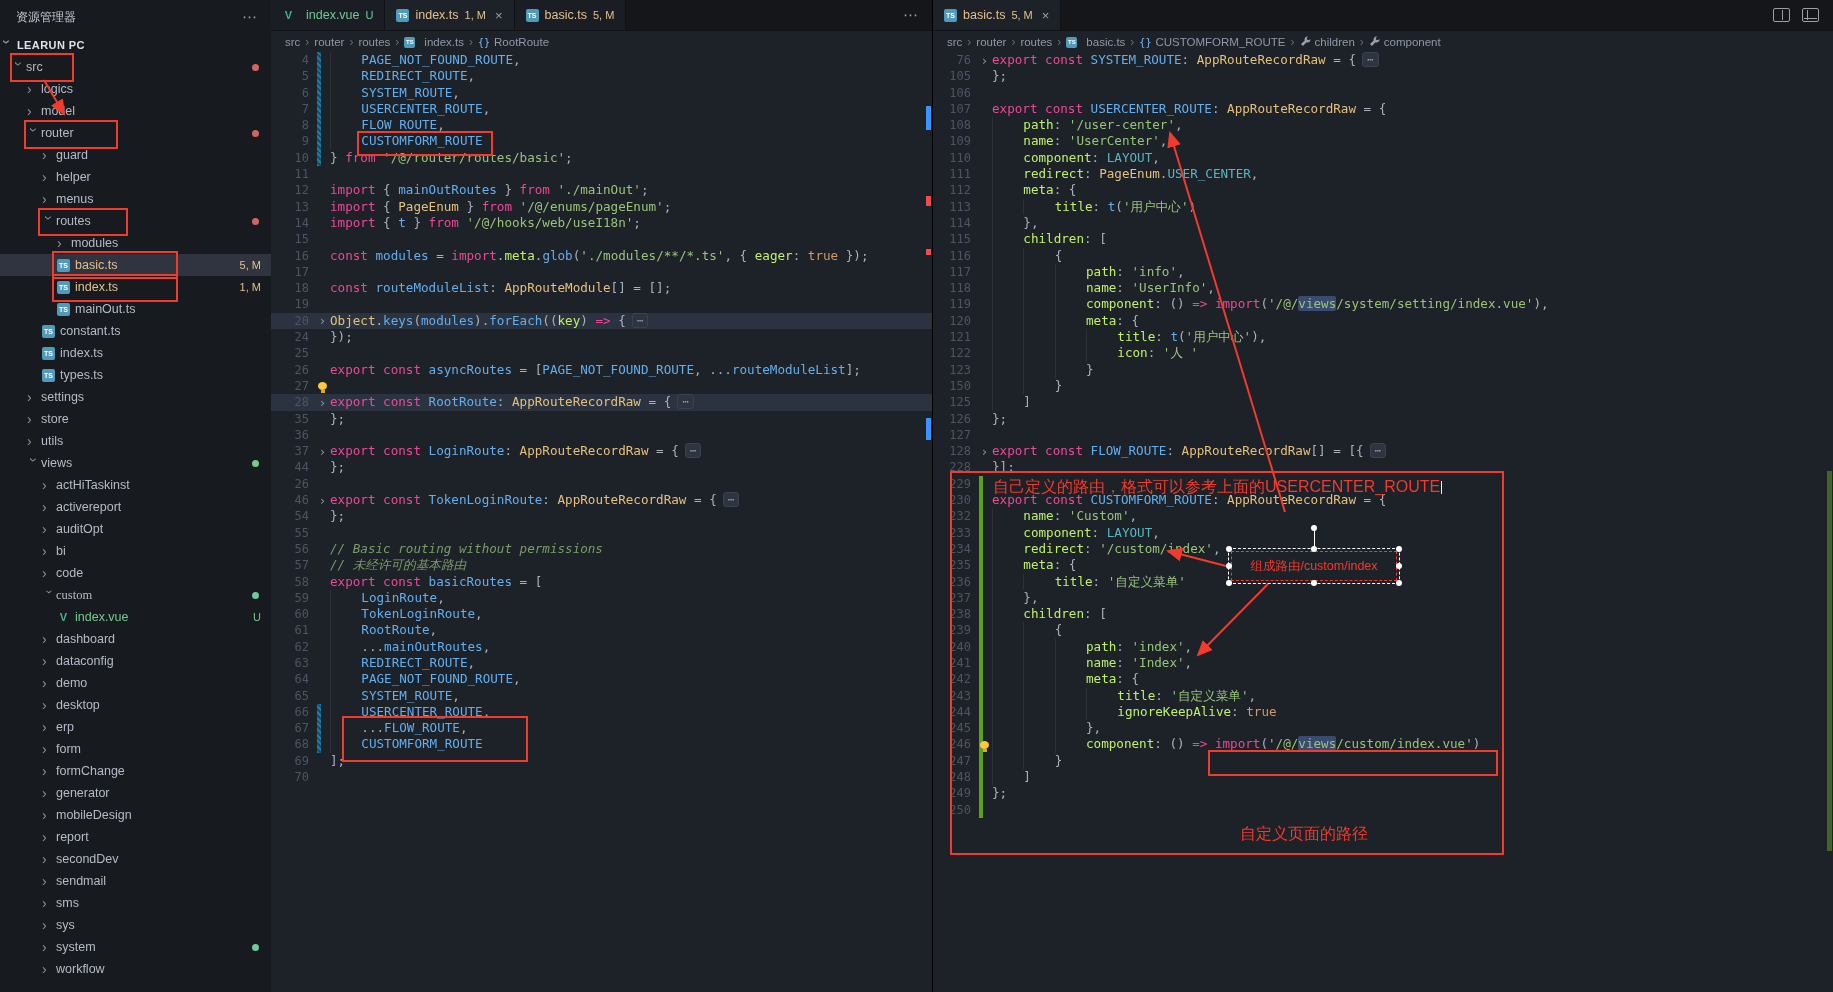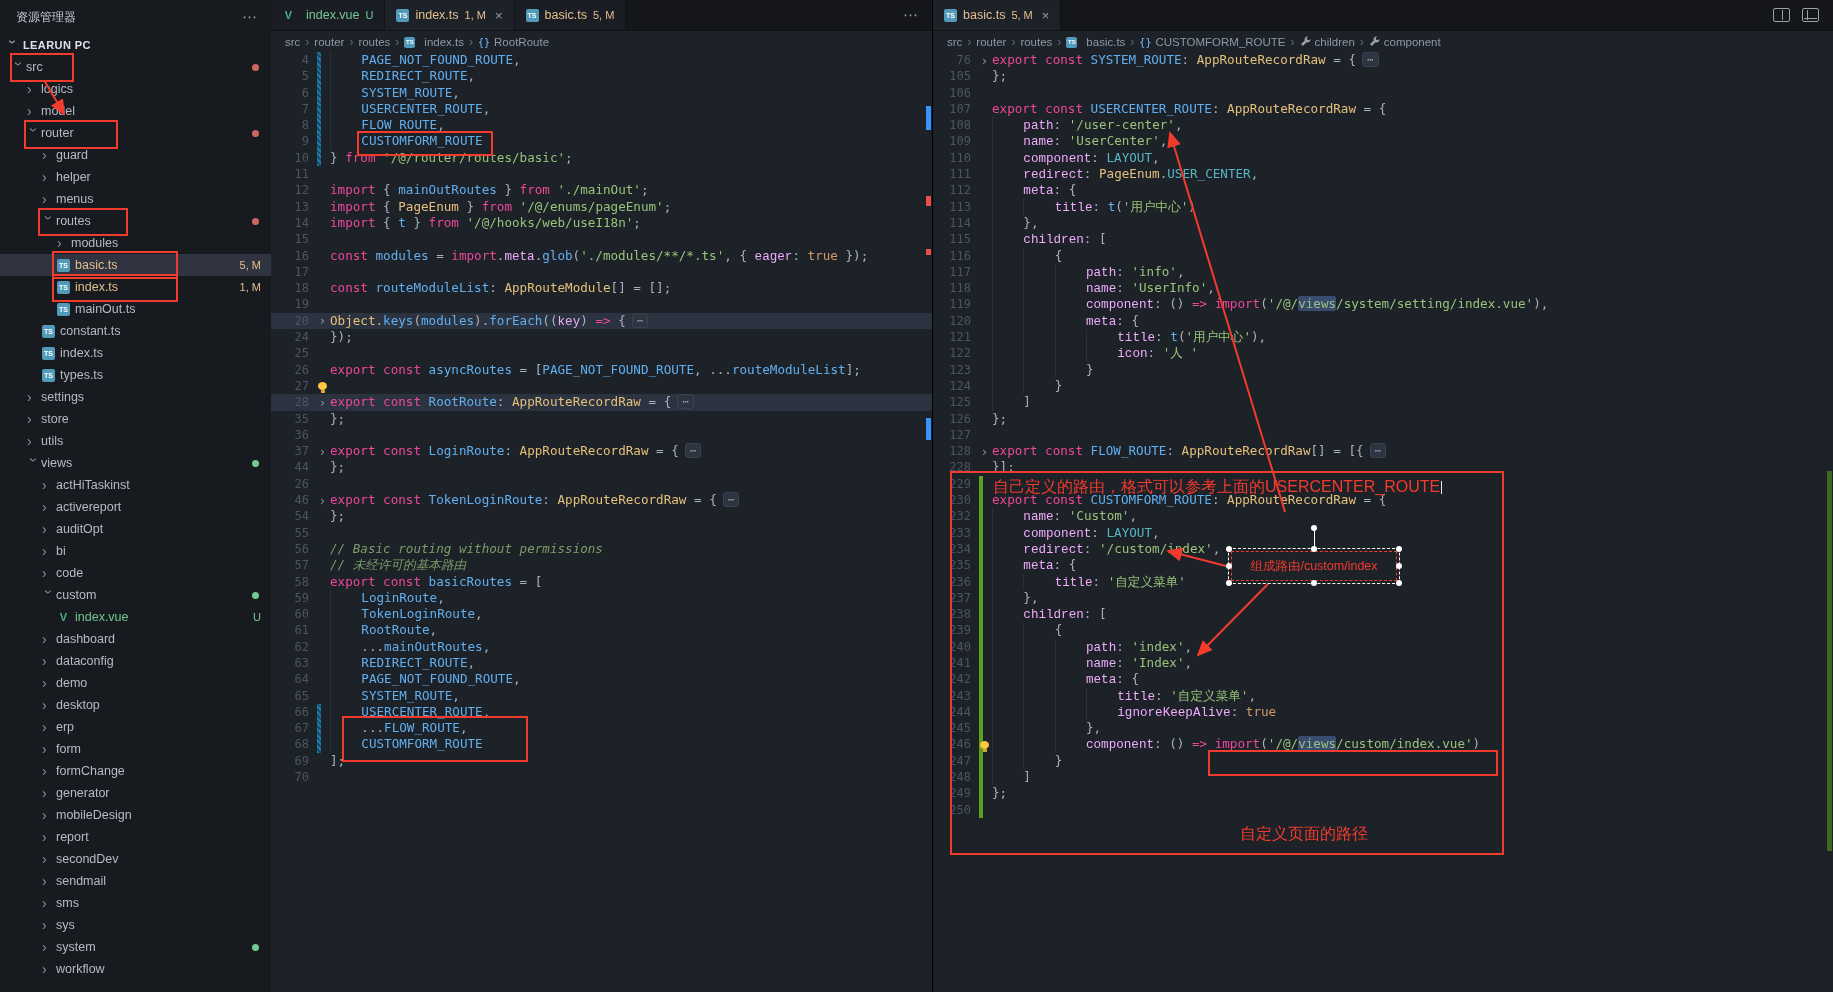--- a/index.html
+++ b/index.html
@@ -5,21 +5,21 @@
   html,body{margin:0;padding:0;background:#101216;}
   body{width:1833px;height:992px;position:relative;overflow:hidden;
        font-family:"Liberation Sans",sans-serif;-webkit-font-smoothing:antialiased;}
 
   
   #sidebar{position:absolute;left:0;top:0;width:271px;bottom:0;background:#171a1f;border-right:1px solid #0b0c0f;}
   .ptitle{height:34px;display:flex;align-items:center;justify-content:space-between;
           padding:0 14px 0 16px;color:#c3c9d4;font-size:12px;}
   .more{color:#9aa0a8;font-size:15px;cursor:pointer;}
   .section{height:22px;display:flex;align-items:center;gap:3px;color:#dde2ea;
-           font-size:11px;font-weight:bold;letter-spacing:.4px;padding-left:6px;}
+           font-size:11px;font-weight:bold;letter-spacing:.4px;}
   #tree{position:absolute;top:56px;left:0;right:0;bottom:0;overflow:hidden;}
   .trow{height:22px;display:flex;align-items:center;font-size:12.5px;color:#b4bbc7;cursor:pointer;}
   .trow.sel{background:#2f3440;}
   .chev{display:inline-block;width:14px;color:#8a93a2;font-size:14px;line-height:14px;flex:none;
         transform-origin:45% 55%;}
   .chev.exp{transform:rotate(90deg);}
   .tschip{flex:none;width:13px;height:13px;border-radius:2px;background:#519aba;color:#fff;
           font-size:7px;font-weight:bold;display:flex;align-items:center;justify-content:center;margin-right:5px;}
   .vueic{flex:none;width:13px;color:#41b883;font-weight:bold;font-size:11px;margin-right:5px;text-align:center;}
   .tlabel{white-space:nowrap;}
@@ -67,21 +67,21 @@
   .crow.hl{background:#2c3340;}
   .lnum{flex:none;width:38px;text-align:right;padding-right:6px;color:#4d5564;font-size:12px;user-select:none;}
   .lfold{flex:none;width:15px;display:flex;align-items:center;justify-content:center;}
   .foldchev{color:#8a93a2;font-size:13px;line-height:13px;}
   .bulb{width:9px;height:8px;background:#ffc83d;border-radius:50%;position:relative;display:inline-block;}
   .bulb::after{content:"";position:absolute;bottom:-3px;left:2.5px;width:4px;height:3px;background:#d7a731;}
   .ltxt{white-space:pre;flex:1;}
   .ig{display:inline-block;width:4ch;height:16.3px;border-left:1px solid rgba(255,255,255,.07);vertical-align:top;}
   .ell{display:inline-block;margin-left:6px;padding:0 4px;background:#2e3440;border:1px solid #3a4150;
        border-radius:3px;color:#9aa4b2;font-size:11px;line-height:13px;vertical-align:1px;}
-  .tk-k{color:#ec4899;} .tk-d{color:#61afef;} .tk-t{color:#e5c07b;} .tk-p{color:#f0abfc;font-family:Liberation Mono, monospace;}
+  .tk-k{color:#ec4899;} .tk-d{color:#61afef;} .tk-t{color:#e5c07b;} .tk-p{color:#bef264;}
   .tk-s{color:#98c379;} .tk-n{color:#d19a66;} .tk-c{color:#7a9e68;font-style:italic;}
   .tk-w{color:#abb2bf;} .tk-y{color:#56b6c2;}
   .tk-h{color:#98c379;background:rgba(95,126,200,.45);border-radius:2px;}
 
   .cbar{position:absolute;width:4px;left:46px;}
   .cbar.mod{background:repeating-linear-gradient(45deg,#1f7aa6 0 2px,#14506e 2px 4px);}
   .cbar.add{background:#5ba11e;}
   .rmark{position:absolute;right:1px;width:5px;}
 
   
@@ -228,21 +228,21 @@
       <div class="trow" style="padding-left: 42px;">
         <span class="chev">›</span>
         <span class="tlabel">bi</span>
         <span class="tspace"></span>
       </div>
       <div class="trow" style="padding-left: 42px;">
         <span class="chev">›</span>
         <span class="tlabel">code</span>
         <span class="tspace"></span>
       </div>
-      <div class="trow" style="padding-left: 42px;">
+      <div class="trow" style="padding-left: 42px; font-family: Liberation Serif, serif;">
         <span class="chev exp">›</span>
         <span class="tlabel">custom</span>
         <span class="tspace"></span>
         <span class="dot add"></span>
       </div>
       <div class="trow" style="padding-left: 57px;">
         <span class="vueic">V</span>
         <span class="tlabel unt">index.vue</span>
         <span class="tspace"></span>
         <span class="tbadge unt">U</span>
@@ -774,21 +774,21 @@
         <span class="lnum">122</span>
         <span class="lfold"></span>
         <span class="ltxt"><span class="ig"></span><span class="ig"></span><span class="ig"></span><span class="ig"></span><span class="tk-p">icon</span><span class="tk-w">: </span><span class="tk-s">'人 '</span></span>
       </div>
       <div class="crow">
         <span class="lnum">123</span>
         <span class="lfold"></span>
         <span class="ltxt"><span class="ig"></span><span class="ig"></span><span class="ig"></span><span class="tk-w">}</span></span>
       </div>
       <div class="crow">
-        <span class="lnum">124</span>
+        <span class="lnum">150</span>
         <span class="lfold"></span>
         <span class="ltxt"><span class="ig"></span><span class="ig"></span><span class="tk-w">}</span></span>
       </div>
       <div class="crow">
         <span class="lnum">125</span>
         <span class="lfold"></span>
         <span class="ltxt"><span class="ig"></span><span class="tk-w">]</span></span>
       </div>
       <div class="crow">
         <span class="lnum">126</span>

